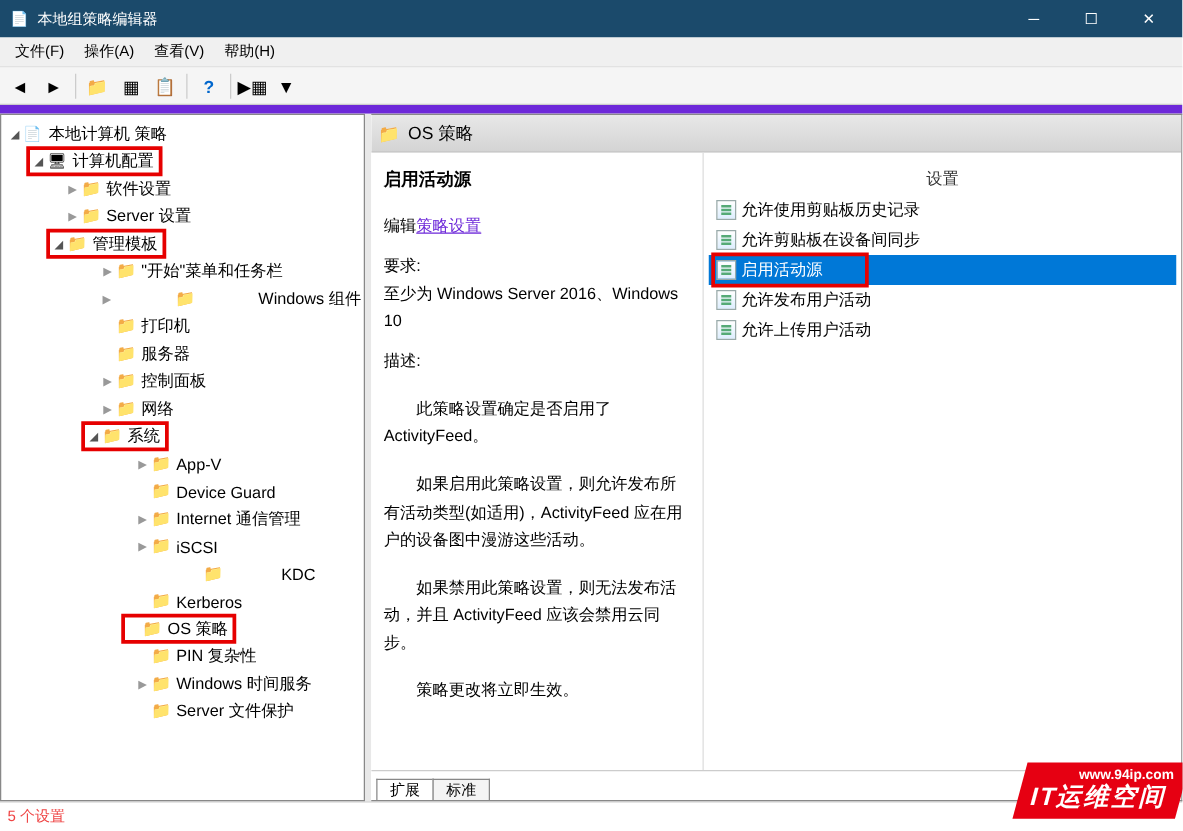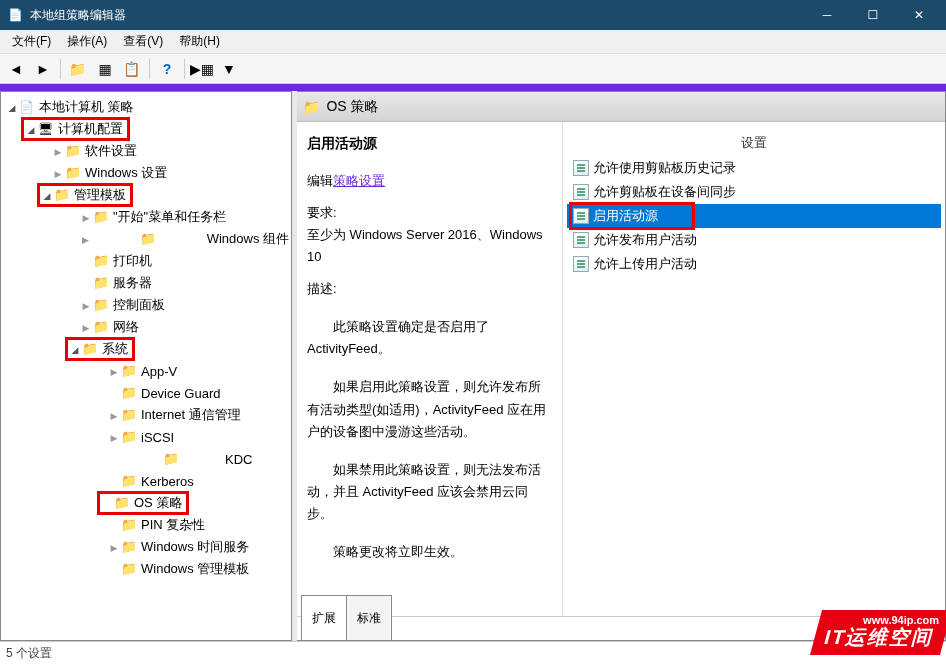--- a/index.html
+++ b/index.html
@@ -43,24 +43,24 @@
 .desc-pane .para { text-indent: 2em; margin-top: 16px; }
 
 .settings-pane { flex: 1; padding: 8px 4px; font-size: 13px; overflow-y: auto; }
 .settings-pane .shdr { padding: 4px 8px; color: #333; font-size: 13px; text-align: center; }
 .setting-item { display: flex; align-items: center; padding: 3px 6px; height: 24px; }
 .setting-item.sel { background: #0078d7; color: #fff; }
 .setting-item.redboxed { position: relative; }
 .setting-item.redboxed::after { content: ""; position: absolute; left: 2px; right: auto; width: 120px; top: -2px; bottom: -2px; border: 3px solid #e60000; pointer-events: none; }
 
 .tabs-row { height: 24px; display: flex; align-items: flex-end; padding-left: 4px; background: #fff; border-top: 1px solid #ccc; }
-.tab { font-size: 12px; padding: 14px 10px; border: 1px solid #888; border-bottom: none; background: #fff; margin-right: -1px; position: relative; top: 1px; }
+.tab { font-size: 12px; padding: 0 10px; border: 1px solid #888; border-bottom: none; background: #fff; margin-right: -1px; position: relative; top: 1px; }
 .tab.inactive { background: #f4f4f4; }
 
-.statusbar { height: 24px; border-top: 1px solid #ccc; display: flex; align-items: center; font-size: 12px; padding: 0 6px; color: #404040; }
+.statusbar { height: 24px; border-top: 1px solid #ccc; display: flex; align-items: center; font-size: 12px; padding: 0 6px; color: #ef4444; }
 
 .watermark { position: absolute; right: 0; bottom: 10px; background: #e60012; color: #fff; font-size: 20px; font-weight: 700; padding: 4px 10px; letter-spacing: 2px; transform: skewX(-15deg); }
 .watermark .small { font-size: 11px; display: block; text-align: right; letter-spacing: 0; transform: skewX(15deg); margin-bottom: -2px; }
 
 .arrow-ico::before { content:"▶"; font-size:9px; color:#999; }
 .arrow-ico.open::before { content:"◢"; color:#555; }
 .setting-doc-icon { width:16px; height:16px; border:1px solid #9aa; background:linear-gradient(#fff,#ddeeff); margin-right:4px; display:inline-block; position:relative; }
 .setting-doc-icon::after { content:""; position:absolute; left:3px; right:3px; top:3px; height:2px; background:#5a7; box-shadow:0 3px 0 #5a7, 0 6px 0 #5a7; }
 </style>
 </head>
@@ -115,21 +115,21 @@
     </div>
 
     <div class="tree-row" style="padding-left:48px;">
       <span class="tree-toggle arrow-ico"></span>
       <span class="tree-icon folder-icon"></span>
       <span>软件设置</span>
     </div>
     <div class="tree-row" style="padding-left:48px;">
       <span class="tree-toggle arrow-ico"></span>
       <span class="tree-icon folder-icon"></span>
-      <span>Windows 设置</span>
+      <span>Server 设置</span>
     </div>
 
     <div class="tree-row" style="padding-left:34px;">
       <span class="redbox">
         <span class="tree-toggle arrow-ico open"></span>
         <span class="tree-icon folder-icon"></span>
         <span>管理模板</span>
       </span>
     </div>
 
@@ -217,21 +217,21 @@
       <span>PIN 复杂性</span>
     </div>
     <div class="tree-row" style="padding-left:104px;">
       <span class="tree-toggle arrow-ico"></span>
       <span class="tree-icon folder-icon"></span>
       <span>Windows 时间服务</span>
     </div>
     <div class="tree-row" style="padding-left:104px;">
       <span class="tree-toggle"></span>
       <span class="tree-icon folder-icon"></span>
-      <span>Windows 管理模板</span>
+      <span>Server 文件保护</span>
     </div>
   </div>
 
   <div class="splitter"></div>
 
   <div class="detail-pane">
     <div class="detail-header">
       <span class="hicon">📁</span>
       <span>OS 策略</span>
     </div>

